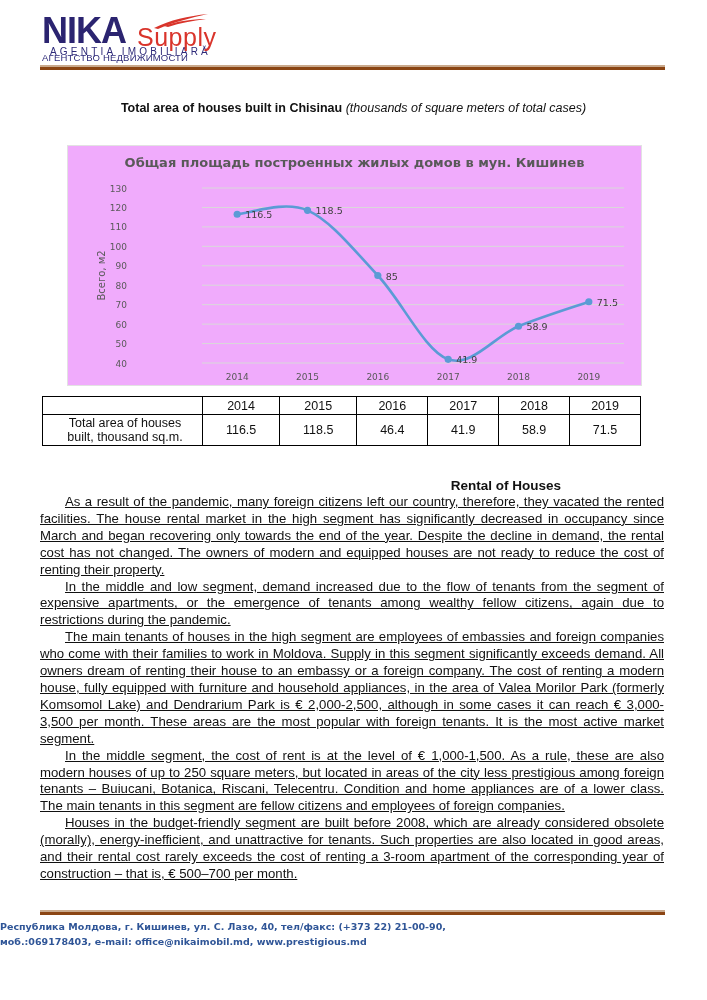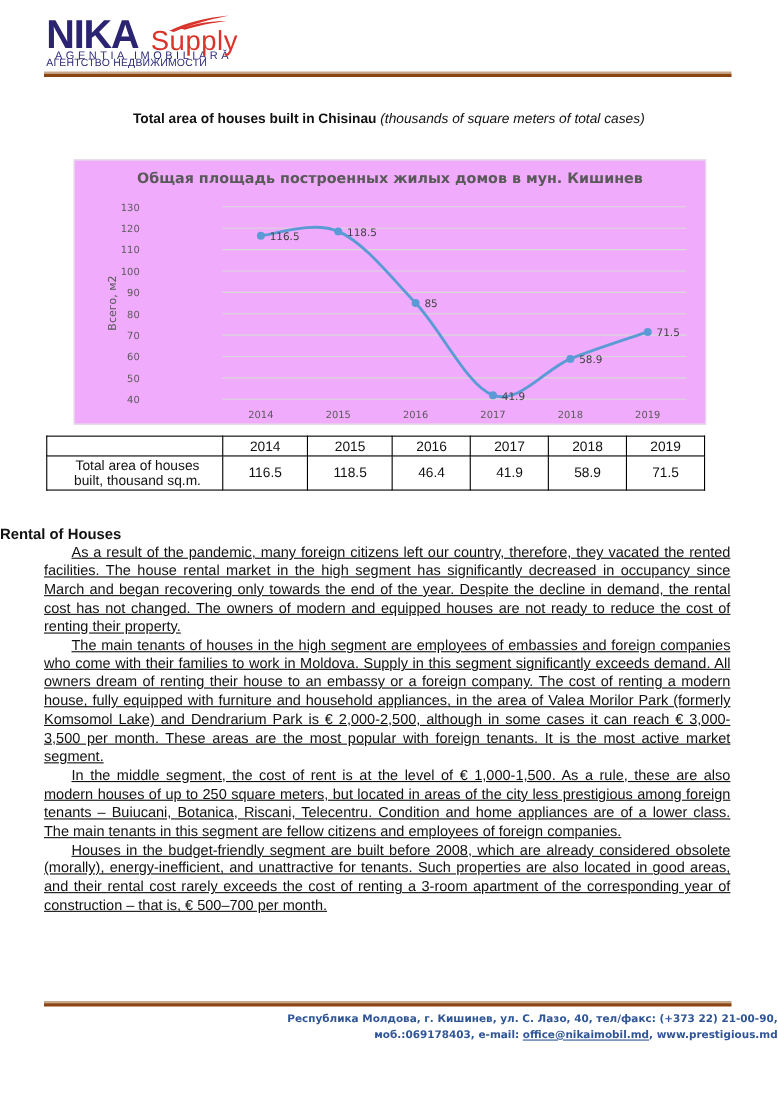--- a/index.html
+++ b/index.html
@@ -28,30 +28,30 @@
   .chart-svg { position:absolute; left:0; top:0; }
 
   
   table.data { position:absolute; left:42px; top:396px; width:599px; border-collapse:collapse; font-size:12.5px; }
   table.data td { border:1px solid #000; text-align:center; padding:0; }
   table.data tr.hdr td { height:17px; }
   table.data tr.row td { height:30px;text-align:center; }
   table.data td.lbl { text-align:left; padding-left:5px; line-height:14px; width:154px; }
 
   
-  .section-title { position:absolute; left:0; width:561px; top:478px; text-align:left; font-weight:bold; font-size:13.5px; }
+  .section-title { position:absolute; left:0; width:561px; top:478px; text-align:right; font-weight:bold; font-size:13.5px; }
   .body-text { position:absolute; left:40px; top:494px; width:624px; font-size:13.2px; line-height:16.9px; text-align:justify; color:#111;text-decoration:underline; }
   .body-text p { margin:0; text-indent:25px; }
 
   
   .footer-rule { position:absolute; left:40px; top:910px; width:625px; height:5px; }
   .footer-rule .light { height:2px; background:#c9a98c; }
   .footer-rule .dark { height:3px; background:#8b4513; }
-  .footer { position:absolute; left:0; width:707px; top:919px; text-align:right; font-size:9.5px; color:#2f5597; line-height:15px; font-family:"DejaVu Sans", sans-serif; font-weight:bold; }
-  .footer .email { text-decoration:underline; }
+  .footer { position:absolute; left:0; width:707px; top:919px; text-align:left; font-size:9.5px; color:#2f5597; line-height:15px; font-family:"DejaVu Sans", sans-serif; font-weight:bold; }
+  .footer .email { }
 </style>
 </head>
 <body>
 
 <div class="logo">
   <div class="logo-top">AGENȚIA IMOBILIARĂ</div>
   <div class="logo-nika">NIKA</div>
   <svg class="logo-swoosh" viewBox="0 0 60 18">
     <path d="M4 16 C 20 8, 38 4, 58 2 C 40 6, 24 10, 8 17 Z" fill="#d9342b"></path>
     <path d="M14 14 C 28 9, 42 7, 56 7 C 42 9, 30 11, 18 15 Z" fill="#d9342b"></path>
@@ -134,20 +134,21 @@
     <td>41.9</td>
     <td>58.9</td>
     <td>71.5</td>
   </tr>
 </tbody>
   </table>
 
 <div class="section-title">Rental of Houses</div>
 <div class="body-text">
   <p>As a result of the pandemic, many foreign citizens left our country, therefore, they vacated the rented facilities. The house rental market in the high segment has significantly decreased in occupancy since March and began recovering only towards the end of the year. Despite the decline in demand, the rental cost has not changed. The owners of modern and equipped houses are not ready to reduce the cost of renting their property.</p>
+  <p>In the middle and low segment, demand increased due to the flow of tenants from the segment of expensive apartments, or the emergence of tenants among wealthy fellow citizens, again due to restrictions during the pandemic.</p>
   <p>The main tenants of houses in the high segment are employees of embassies and foreign companies who come with their families to work in Moldova. Supply in this segment significantly exceeds demand. All owners dream of renting their house to an embassy or a foreign company. The cost of renting a modern house, fully equipped with furniture and household appliances, in the area of Valea Morilor Park (formerly Komsomol Lake) and Dendrarium Park is € 2,000-2,500, although in some cases it can reach € 3,000-3,500 per month. These areas are the most popular with foreign tenants. It is the most active market segment.</p>
   <p>In the middle segment, the cost of rent is at the level of € 1,000-1,500. As a rule, these are also modern houses of up to 250 square meters, but located in areas of the city less prestigious among foreign tenants – Buiucani, Botanica, Riscani, Telecentru. Condition and home appliances are of a lower class. The main tenants in this segment are fellow citizens and employees of foreign companies.</p>
   <p>Houses in the budget-friendly segment are built before 2008, which are already considered obsolete (morally), energy-inefficient, and unattractive for tenants. Such properties are also located in good areas, and their rental cost rarely exceeds the cost of renting a 3-room apartment of the corresponding year of construction – that is, € 500–700 per month.</p>
 </div>
 
 <div class="footer-rule">
   <div class="light"></div>
     <div class="dark"></div>
 </div>
 <div class="footer">

